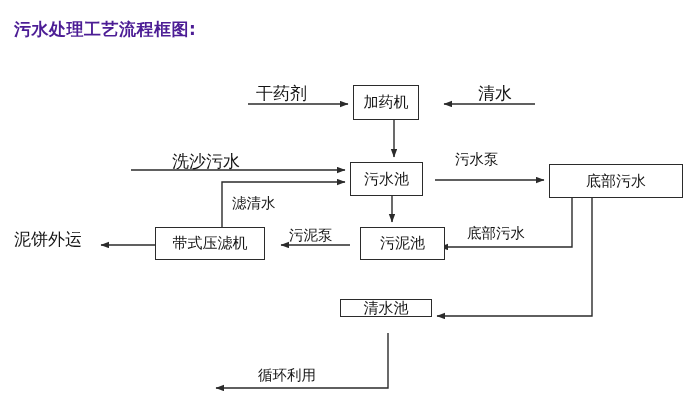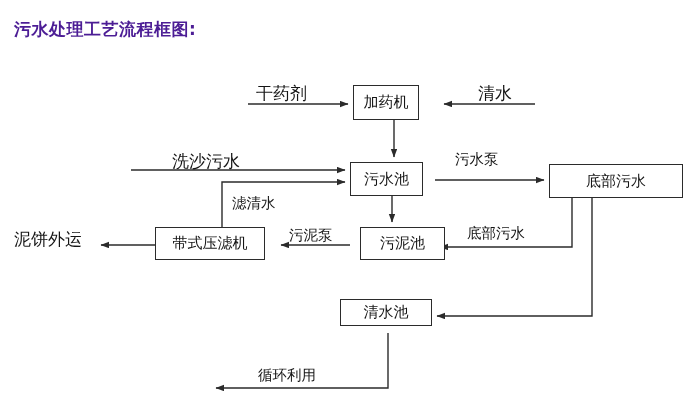--- a/index.html
+++ b/index.html
@@ -113,21 +113,21 @@
   </div>
 
   <div class="node" style="left:360px; top:227px; width:85px; height:33px;">
     <span>污泥池</span>
   </div>
 
   <div class="node" style="left:155px; top:227px; width:110px; height:33px;">
     <span>带式压滤机</span>
   </div>
 
-  <div class="node" style="left:340px; top:299px; width:92px; height:27px;">
+  <div class="node" style="left:340px; top:299px; width:92px; height:18px;">
     <span>清水池</span>
   </div>
 
   <div class="terminal-label" style="left:256px; top:82px;">干药剂</div>
   <div class="terminal-label" style="left:478px; top:82px;">清水</div>
   <div class="terminal-label" style="left:172px; top:150px;">洗沙污水</div>
   <div class="terminal-label" style="left:14px; top:228px;">泥饼外运</div>
 
   <div class="edge-label" style="left:232px; top:194px;">滤清水</div>
   <div class="edge-label" style="left:455px; top:150px;">污水泵</div>

